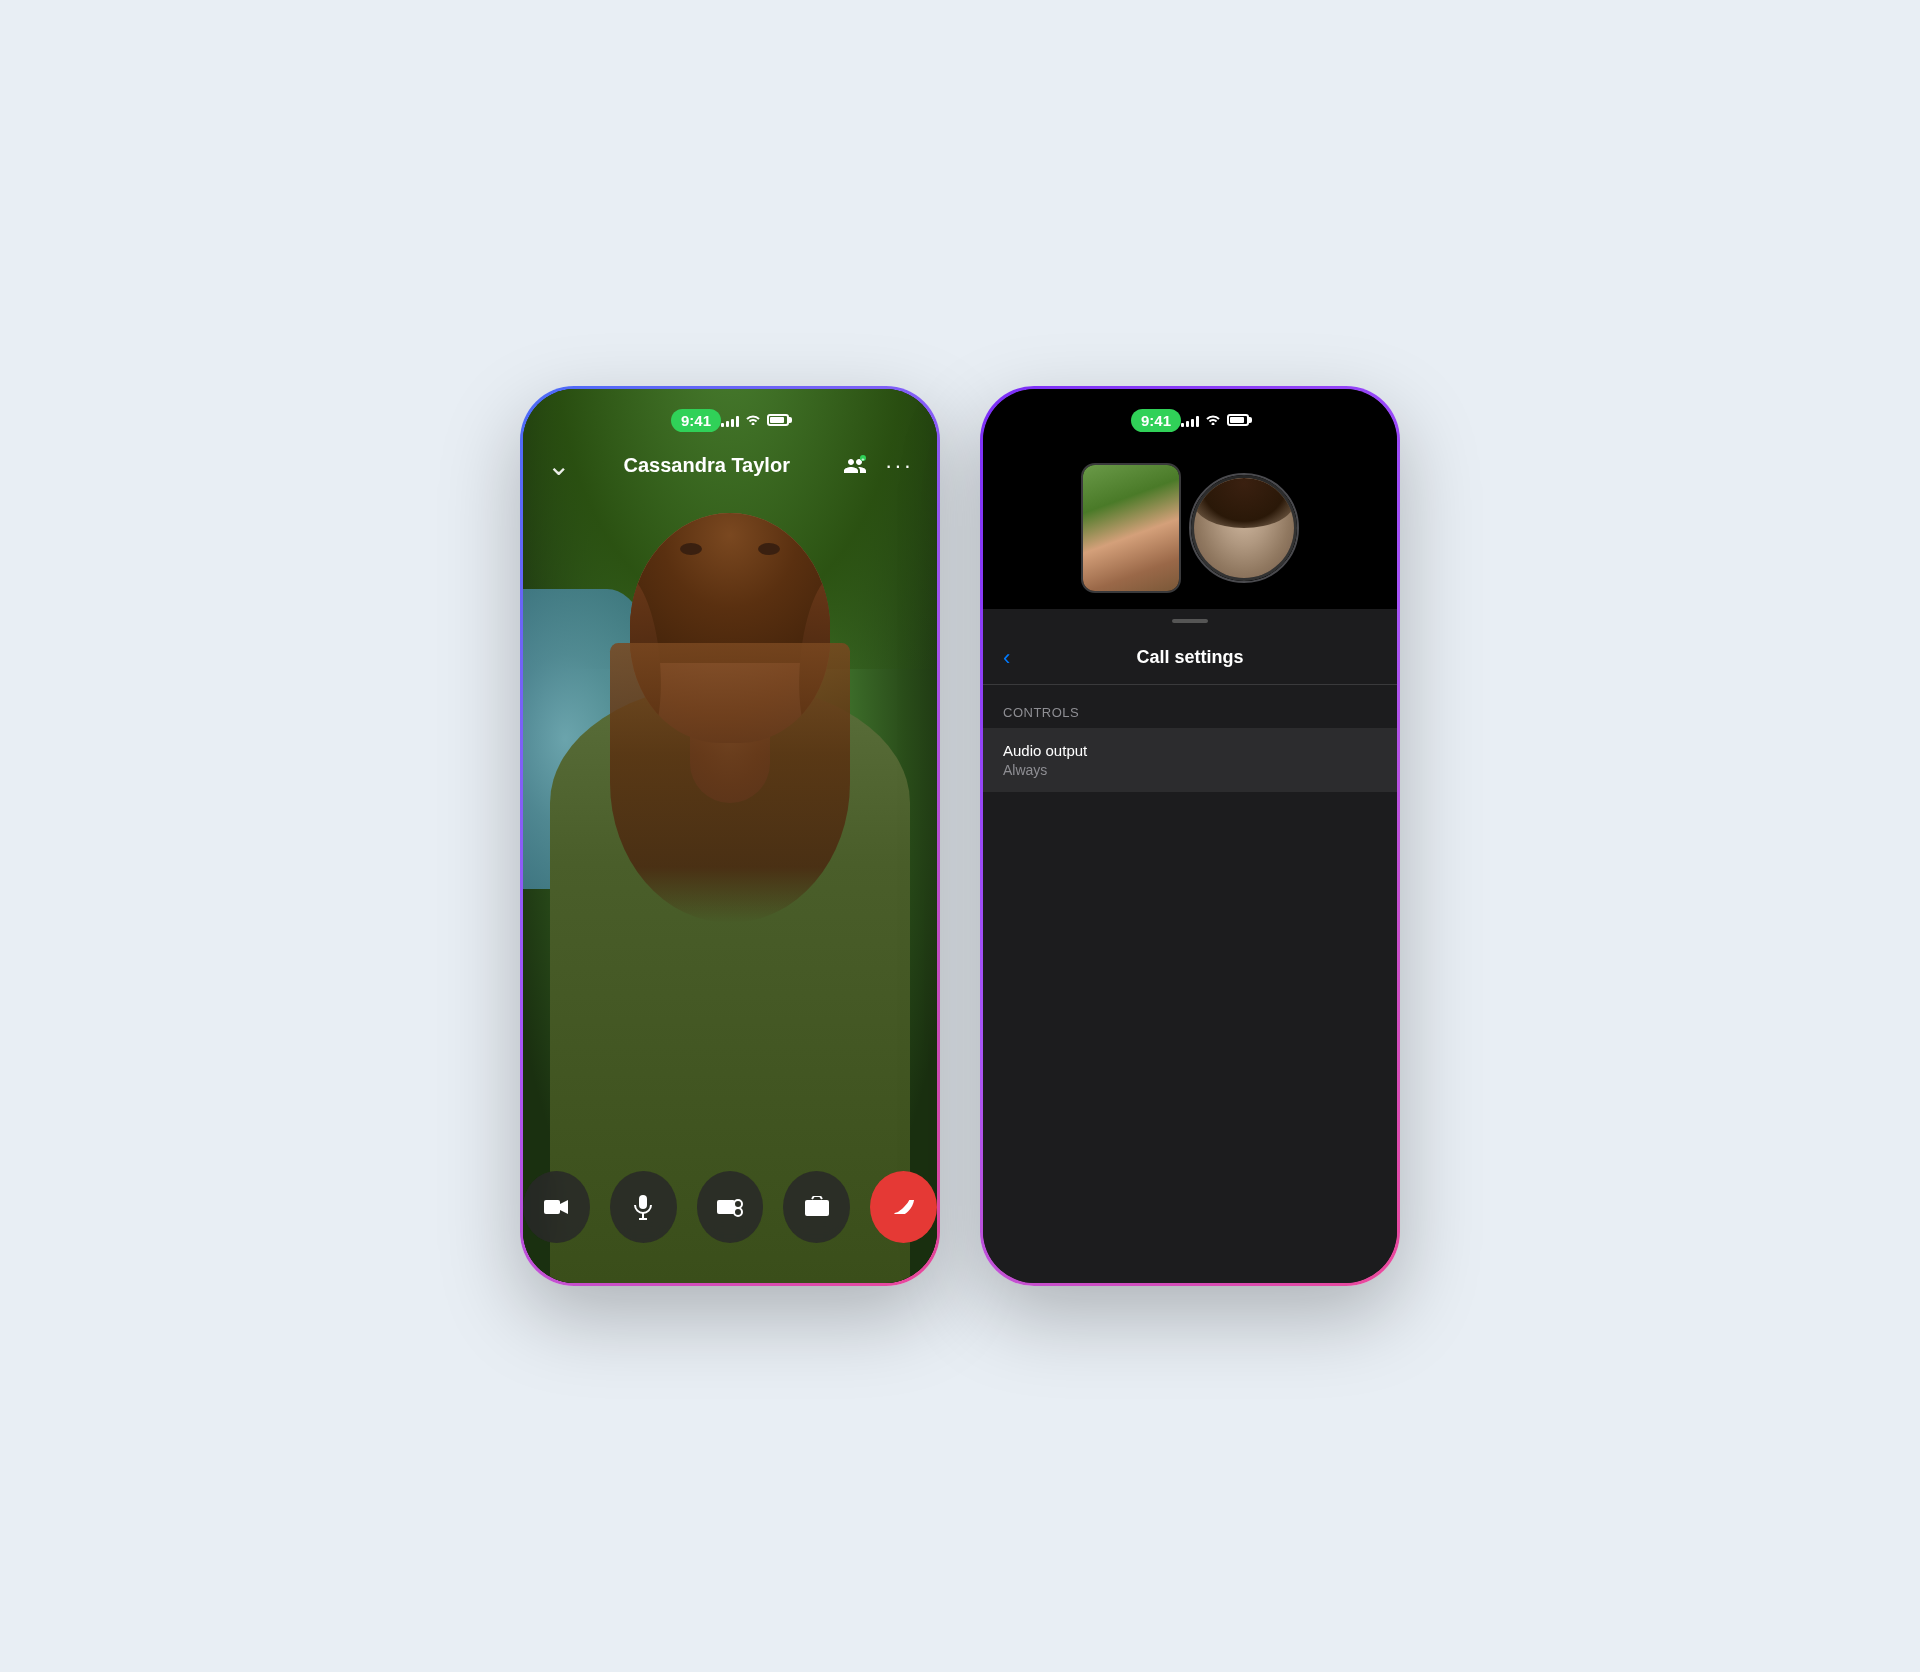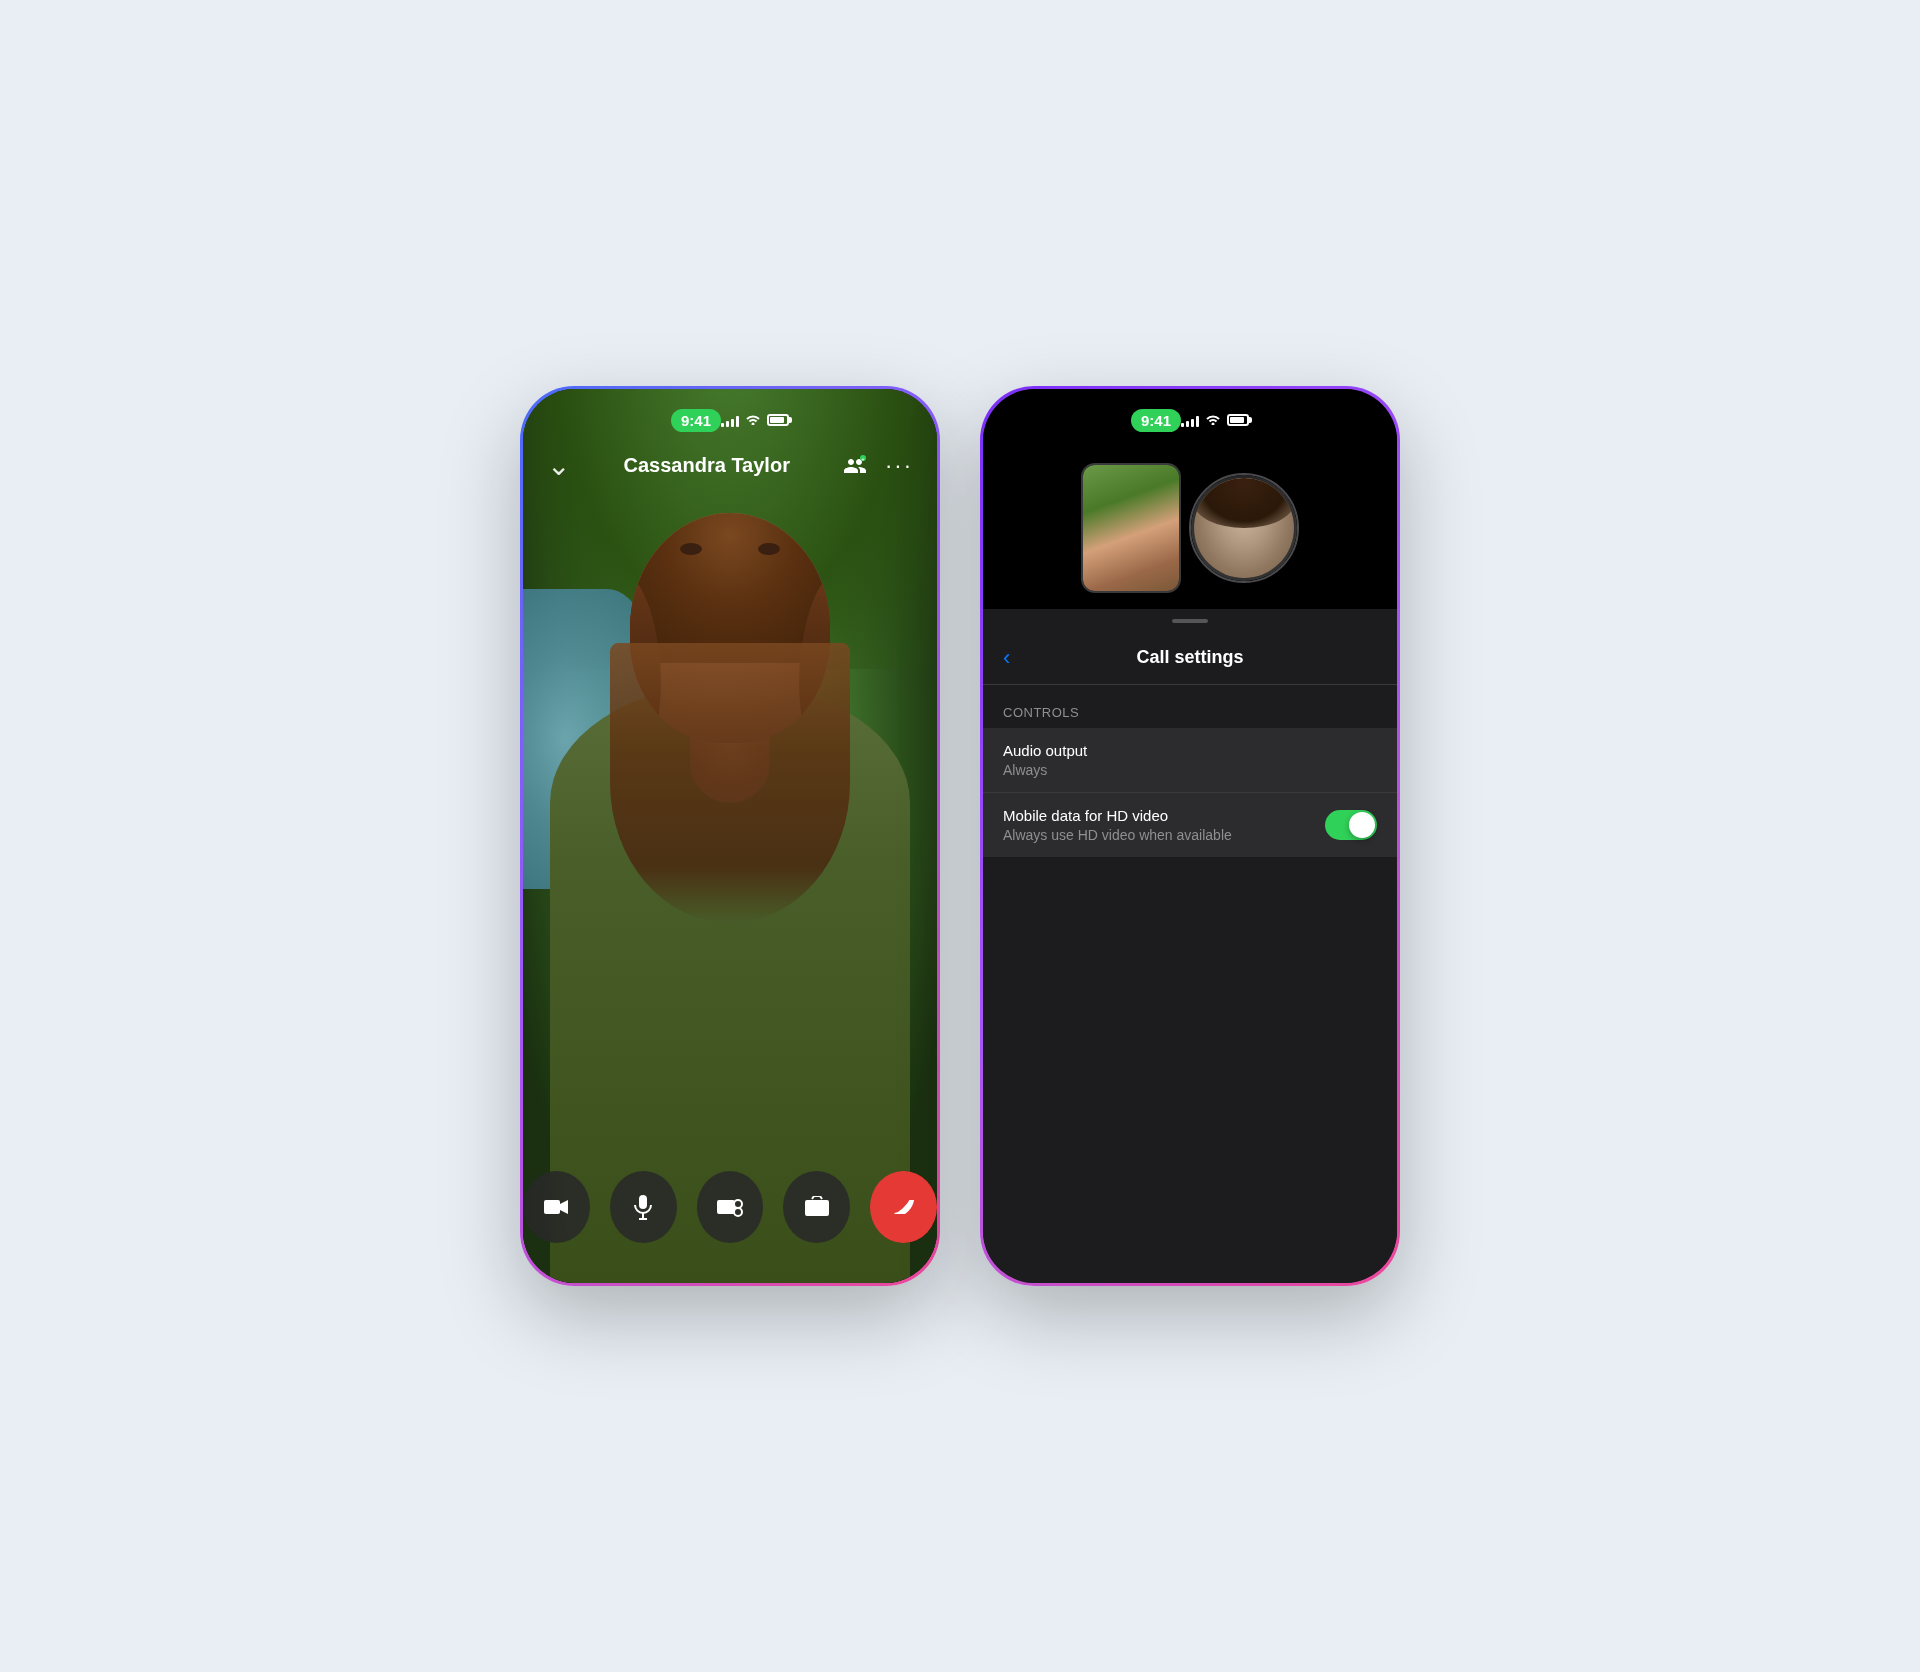--- a/index.html
+++ b/index.html
@@ -509,31 +509,20 @@
         <div class="settings-group">
 
           <div class="settings-row">
             <div class="row-text">
               <span class="row-title">Audio output</span>
               <span class="row-subtitle">Always</span>
             </div>
           </div>
 
 
-          <div class="settings-row">
-            <div class="row-text">
-              <span class="row-title">Mobile data for HD video</span>
-              <span class="row-subtitle">Always use HD video when available</span>
-            </div>
-            <div class="row-right">
-              <div class="toggle">
-                <div class="toggle-knob"></div>
-              </div>
-            </div>
-          </div>
         </div>
 
 
 
       </div>
     </div>
   </div>
 
 </div>
 

